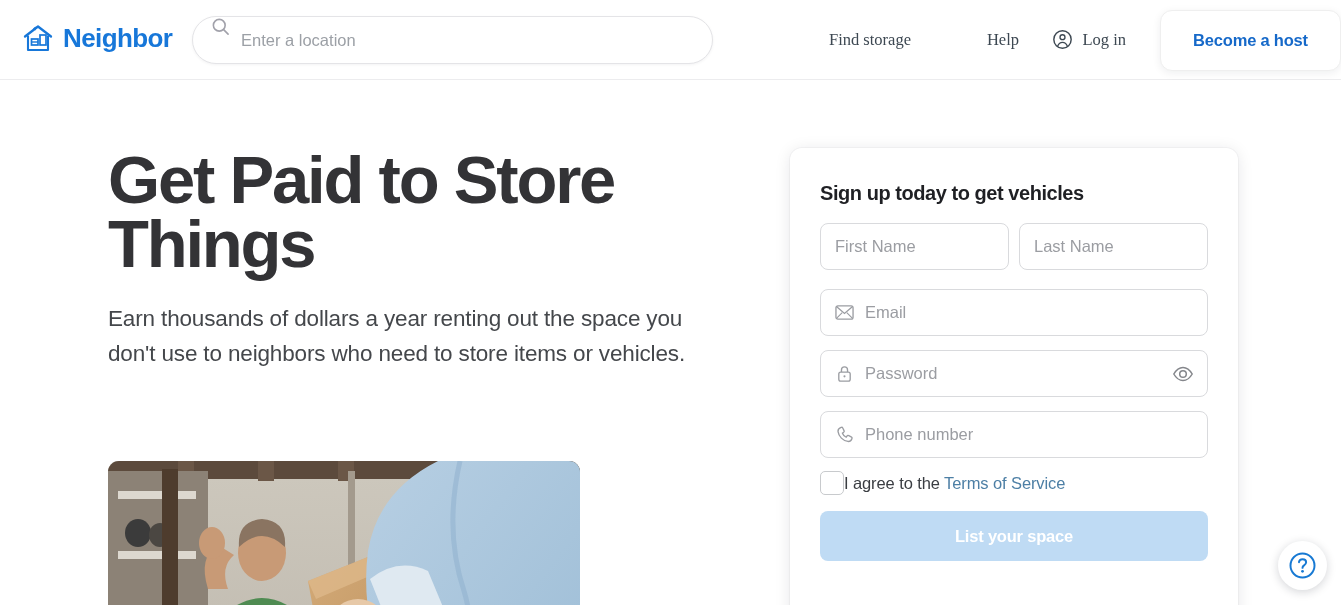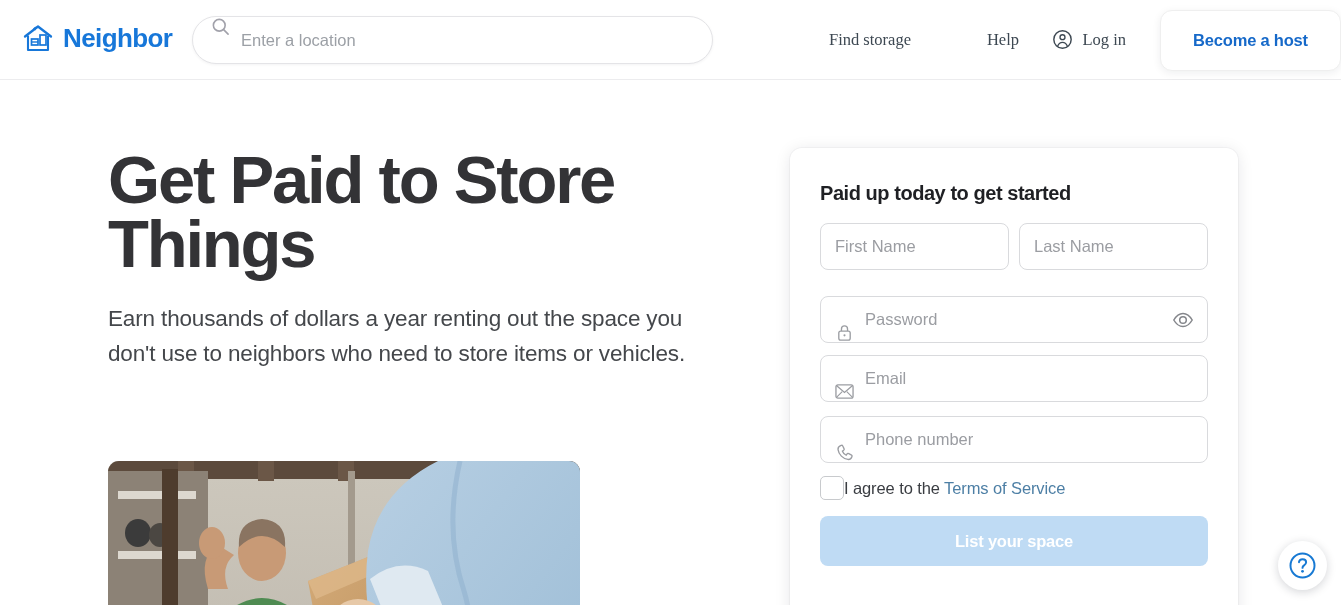--- a/index.html
+++ b/index.html
@@ -104,21 +104,21 @@
     font-size: 20px; font-weight: bold; color: #1f2024;
     letter-spacing: -0.45px; margin-bottom: 18px;
   }
   .name-row { display: flex; gap: 10px; }
   .field {
     position: relative;
     height: 47px;
     border: 1px solid #d9dadd;
     border-radius: 8px;
     background: #fff;
-    display: flex; align-items: flex-end;
+    display: flex; align-items: center;
     padding: 0 14px;
     margin-bottom: 12px;
   }
   .field.half { flex: 1 1 0; }
   .field-icon { width: 19px; height: 19px; flex: 0 0 19px; margin-right: 11px; color: #9b9da2; }
   .field input {
     border: 0; outline: 0; background: transparent;
     font-family: inherit; font-size: 16.5px; color: #3f3f46;
     width: 100%; height: 100%;
   }
@@ -253,55 +253,55 @@
     <path d="M330 0 q-60 30 -70 90 q-8 60 18 128 q10 42 8 62 h186 V0Z" fill="url(#shirtg)"></path>
     <path d="M262 118 q28 -22 58 -8 l20 48 q-34 18 -62 0Z" fill="#dfe9f1"></path>
     <ellipse cx="250" cy="160" rx="26" ry="22" fill="#e7c9a8"></ellipse>
     <ellipse cx="238" cy="178" rx="18" ry="14" fill="#e7c9a8"></ellipse>
     <path d="M352 0 q-16 70 4 130 q14 46 10 150" stroke="#8fb1cd" stroke-width="5" fill="none" opacity=".55"></path>
   </svg>
 </div>
 
 <div class="signup-card">
 
-  <div class="card-title">Paid up today to get started</div>
+  <div class="card-title">Sign up today to get vehicles</div>
 
   <div class="name-row">
     <div class="field half">
       <input type="text" placeholder="First Name" style="">
     </div>
     <div class="field half">
       <input type="text" placeholder="Last Name" style="">
     </div>
   </div>
 
+  <div class="field" style="margin-top:7px;">
+    <svg class="field-icon" viewBox="0 0 20 16" fill="none">
+      <rect x="1" y="1" width="18" height="14" rx="2" stroke="currentColor" stroke-width="1.4"></rect>
+      <path d="M1.8 2 L10 9 L18.2 2" stroke="currentColor" stroke-width="1.4"></path>
+      <path d="M1.8 14 L7.6 8.2 M18.2 14 L12.4 8.2" stroke="currentColor" stroke-width="1.2"></path>
+    </svg>
+    <input type="email" placeholder="Email" style="">
+  </div>
+
   <div class="field" style="margin-top:14px;">
     <svg class="field-icon" viewBox="0 0 20 20" fill="none">
       <rect x="4" y="8.5" width="12" height="9.5" rx="2" stroke="currentColor" stroke-width="1.4"></rect>
       <path d="M6.8 8.5 V6.2 a3.2 3.2 0 0 1 6.4 0 V8.5" stroke="currentColor" stroke-width="1.4"></path>
       <circle cx="10" cy="13" r="1.1" fill="currentColor"></circle>
     </svg>
     <input type="password" placeholder="Password" style="">
     <button class="eye-btn">
       <svg viewBox="0 0 22 22" fill="none">
         <path d="M1.8 11 C4.5 6.3 7.7 4.4 11 4.4 C14.3 4.4 17.5 6.3 20.2 11 C17.5 15.7 14.3 17.6 11 17.6 C7.7 17.6 4.5 15.7 1.8 11Z" stroke="currentColor" stroke-width="1.5"></path>
         <circle cx="11" cy="11" r="3.3" stroke="currentColor" stroke-width="1.5"></circle>
       </svg>
     </button>
   </div>
 
-  <div class="field" style="margin-top:7px;">
-    <svg class="field-icon" viewBox="0 0 20 16" fill="none">
-      <rect x="1" y="1" width="18" height="14" rx="2" stroke="currentColor" stroke-width="1.4"></rect>
-      <path d="M1.8 2 L10 9 L18.2 2" stroke="currentColor" stroke-width="1.4"></path>
-      <path d="M1.8 14 L7.6 8.2 M18.2 14 L12.4 8.2" stroke="currentColor" stroke-width="1.2"></path>
-    </svg>
-    <input type="email" placeholder="Email" style="">
-  </div>
-
   <div class="field" style="margin-top:14px;">
     <svg class="field-icon" viewBox="0 0 20 20" fill="none">
       <path d="M6.3 2.6 C7.1 2.2 7.9 2.6 8.3 3.4 L9.5 5.9 C9.9 6.7 9.6 7.5 8.9 7.9 L7.8 8.6 C8.6 10.6 9.9 12 11.8 12.9 L12.5 11.8 C12.9 11.1 13.7 10.8 14.5 11.2 L17 12.4 C17.8 12.8 18.2 13.6 17.8 14.4 C17.1 16.2 15.6 17.6 13.6 17.3 C8.3 16.5 4 12.2 3.2 6.9 C2.9 4.9 4.4 3.4 6.3 2.6Z" stroke="currentColor" stroke-width="1.4" stroke-linejoin="round"></path>
     </svg>
     <input type="tel" placeholder="Phone number" style="">
   </div>
 
   <div class="terms-row">
     <div class="checkbox"></div>
     <span class="terms-text"><span>I agree to the </span><a class="terms-link" href="#">Terms of Service</a></span>

